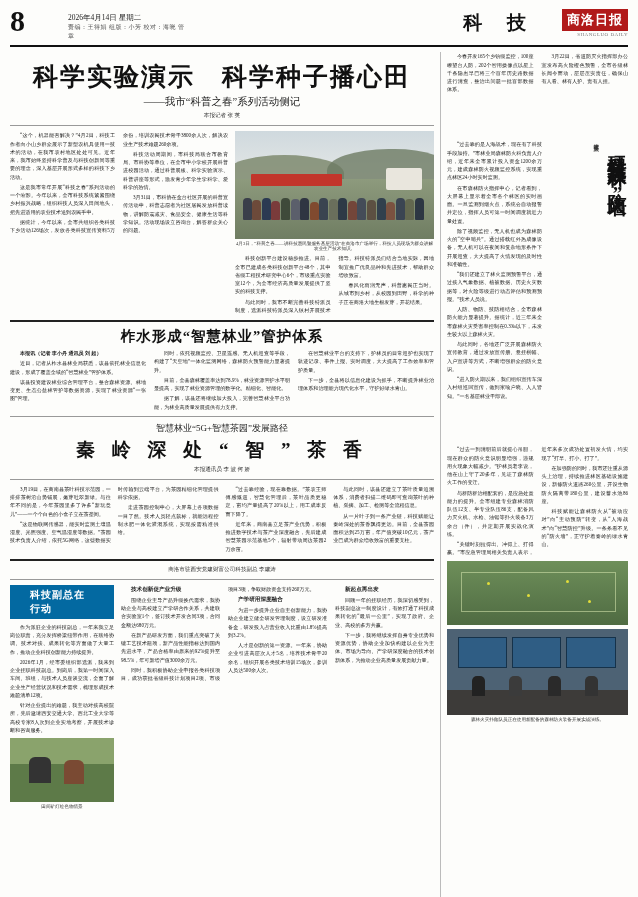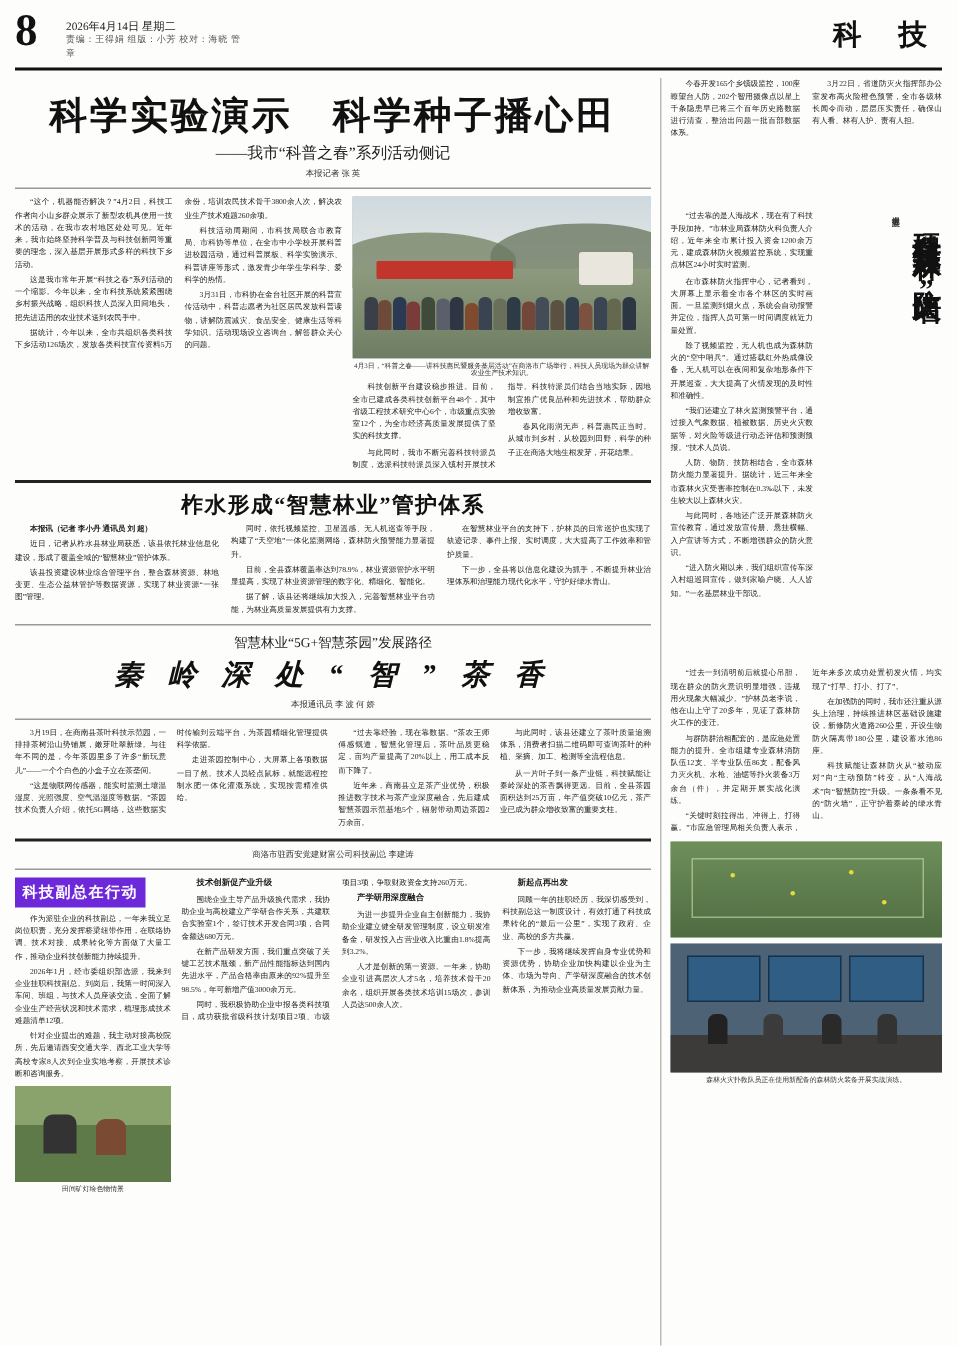--- a/index.html
+++ b/index.html
@@ -8,21 +8,21 @@
     background:#fdfdfb;
     font-family:"Liberation Serif", serif;
     color:#111;
     overflow:hidden;
   }
   .page{position:relative;width:638px;height:897px;box-sizing:border-box;padding:6px 10px 4px 10px;}
 
   
   .masthead{display:flex;align-items:flex-start;border-bottom:2px solid #111;padding-bottom:4px;}
   .page-num{font-family:"Liberation Serif",serif;font-size:30px;font-weight:bold;line-height:1;color:#111;width:34px;}
-  .mast-date{font-size:7px;line-height:1.5;padding-top:6px;width:120px;color:#222;}
+  .mast-date{font-size:7px;line-height:1.5;padding-top:6px;width:120px;color:#222;margin-left:24px;}
   .mast-date .d1{font-size:7.5px;}
   .mast-date .d2{font-size:6px;color:#555;letter-spacing:.5px;}
   .mast-section{flex:1;text-align:right;font-size:19px;letter-spacing:10px;font-weight:bold;padding-top:4px;color:#111;}
   .mast-logo{width:92px;text-align:right;padding-top:3px;}
   .mast-logo .logo-box{display:inline-block;background:#b11a1a;color:#fff;font-size:13px;font-weight:bold;letter-spacing:1px;padding:2px 5px;}
   .mast-logo .logo-sub{font-size:5px;color:#777;letter-spacing:.5px;margin-top:1px;}
 
   
   .body-wrap{display:flex;margin-top:5px;height:855px;}
   .col-left{width:430px;padding-right:6px;box-sizing:border-box;}
@@ -50,24 +50,24 @@
   .hillB{position:absolute;right:-8%;top:16%;width:62%;height:40%;background:#6d7b63;border-radius:50% 45% 0 0;opacity:.8;}
   .ground{position:absolute;left:0;bottom:0;right:0;height:56%;background:linear-gradient(#8d9a7d,#6f7d62);}
   .banner{position:absolute;left:8%;top:40%;width:46%;height:11%;background:#c2352b;border-radius:1px;}
   .crowd{position:absolute;left:2%;bottom:18%;right:2%;height:30%;}
   .crowd i{position:absolute;bottom:0;width:9px;height:22px;border-radius:4px 4px 1px 1px;display:block;}
   .tent{position:absolute;right:6%;top:34%;width:18%;height:20%;background:#e9e6dd;border-radius:2px;}
   .cap{font-size:4.6px;color:#333;text-align:center;margin-top:2px;}
 
   
   .h2{font-size:14.5px;font-weight:bold;text-align:center;letter-spacing:1px;margin:4px 0 1px;}
-  .h2b{font-size:19px;font-weight:bold;text-align:center;letter-spacing:6px;margin:2px 0 3px;font-style:italic;}
+  .h2b{font-size:19px;font-weight:bold;text-align:center;letter-spacing:6px;margin:2px 0 3px;}
   .h3{font-size:9px;text-align:center;color:#222;margin:3px 0 1px;}
   .h-big{font-size:16.5px;font-weight:bold;text-align:center;letter-spacing:2px;margin:5px 0 3px;}
-  .lead-tag{display:inline-block;background:#6d28d9;color:#fff;font-size:10px;font-weight:bold;padding:3px 5px;letter-spacing:1px;}
+  .lead-tag{display:inline-block;background:#0369a1;color:#fff;font-size:10px;font-weight:bold;padding:3px 20px;letter-spacing:1px;}
   .mini-head{font-size:5.6px;font-weight:bold;margin:3px 0 1px;}
 
   
   .v-head{float:right;writing-mode:vertical-rl;text-orientation:upright;font-size:19px;font-weight:bold;line-height:1.12;letter-spacing:2px;height:300px;margin:0 0 3px 4px;}
   .v-byline{float:right;writing-mode:vertical-rl;font-size:5.4px;color:#333;height:70px;margin:0 2px 0 2px;}
 
   
   .photo2{position:relative;width:100%;height:86px;background:#6b7a86;overflow:hidden;margin-top:4px;}
   .scr{position:absolute;background:#2f5d84;border:1px solid #16324a;}
   .desk{position:absolute;left:0;bottom:0;right:0;height:28%;background:#3d3b39;}
@@ -80,20 +80,24 @@
 
 <div class="page">
 
   <div class="masthead">
     <div class="page-num">8</div>
     <div class="mast-date">
       <div class="d1">2026年4月14日 星期二</div>
       <div class="d2">责编：王得娟  组版：小芳   校对：海晓   管章</div>
     </div>
     <div class="mast-section">科 技</div>
+    <div class="mast-logo">
+      <div class="logo-box">商洛日报</div>
+      <div class="logo-sub">SHANGLUO DAILY</div>
+    </div>
   </div>
 
   <div class="body-wrap">
 
     <div class="col-left">
 
       <div>
         <div class="h1">科学实验演示　科学种子播心田</div>
         <div class="h1-sub">——我市“科普之春”系列活动侧记</div>
         <div class="byline">本报记者 张 英</div>

